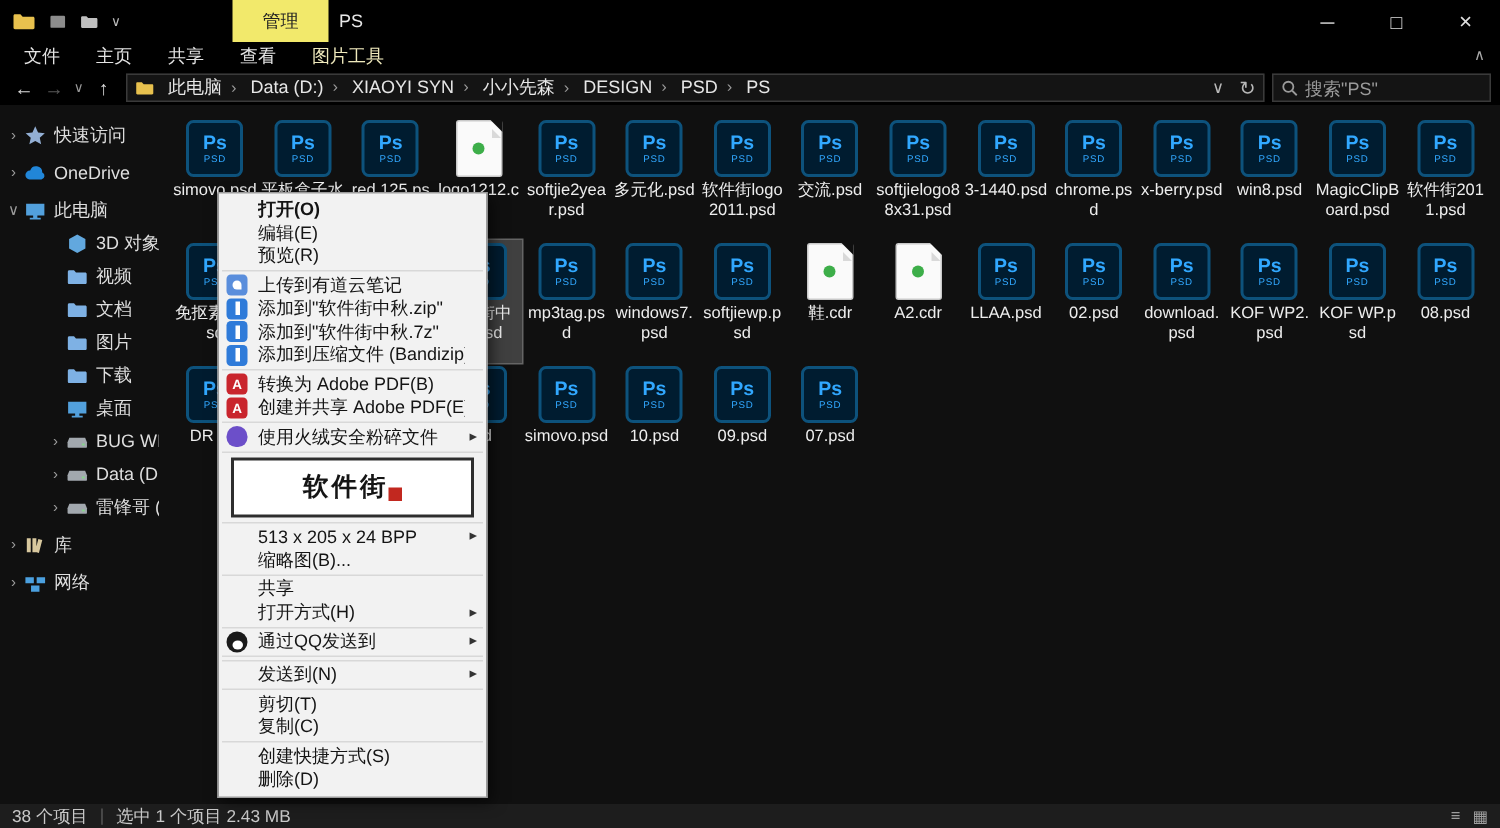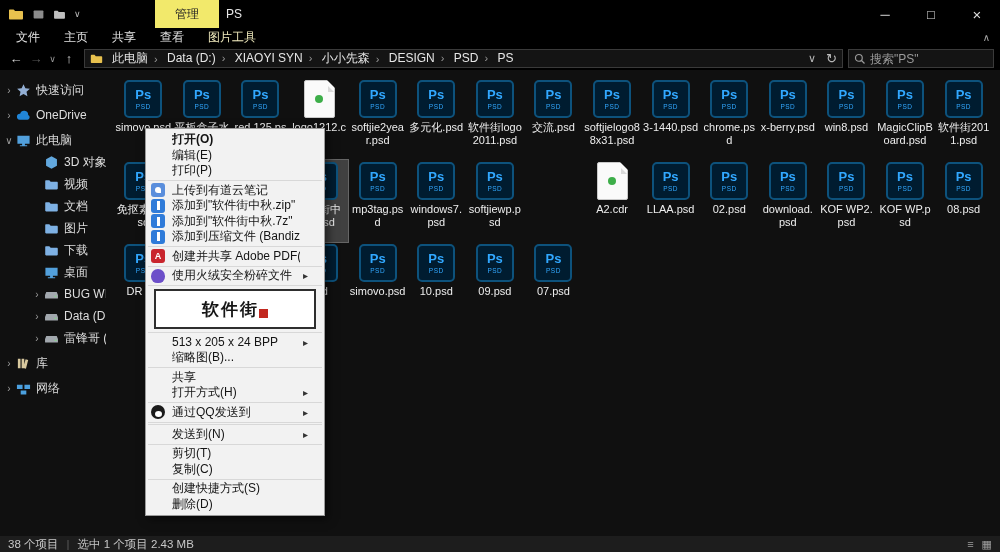--- a/index.html
+++ b/index.html
@@ -66,21 +66,21 @@
   .fcell.cdr .cdr-mark { display:block; width:8px; height:8px; border-radius:50%; background:#3DAE49; }
   .flabel { margin-top:3px; font-size:11px; line-height:1.2; color:#EDEDED; text-align:center; word-break:break-all; max-height:40px; overflow:hidden; width:56px; }
 
   
   .statusbar { position:absolute; left:0; right:0; bottom:0; height:16px; background:#1D1D1D; display:flex; align-items:center; padding:0 8px; font-size:11.5px; color:#C8C8C8; gap:8px; }
   .sdiv { color:#5A5A5A; }
   .view-icons { margin-left:auto; display:flex; gap:8px; color:#9E9E9E; font-size:11px; }
 
   
   .context-menu { position:absolute; left:145px; top:128px; width:180px; background:#F2F2F2; border:1px solid #9B9B9B; box-shadow:3px 3px 9px rgba(0,0,0,.55); padding:3px 0; z-index:50; font-size:12px; color:#141414; }
-  .mi { height:15.5px; display:flex; align-items:center; padding:0 16px 0 5px; }
+  .mi { height:15.5px; display:flex; align-items:center; padding:0 6px 0 5px; }
   .mi.sep { height:1px; background:#D8D8D8; margin:1.5px 2px; padding:0; }
   .mi-ic { width:14px; height:14px; margin-right:7px; flex:none; visibility:hidden; border-radius:3px; position:relative; }
   .mi-label { white-space:nowrap; overflow:hidden; flex:1; }
   .mi.bold .mi-label { font-weight:bold; }
   .mi-arrow { visibility:hidden; color:#333; font-size:10px; margin-left:3px; flex:none; }
   .mi-ic.youdao { background:#5A8EDC; }
   .mi-ic.youdao::after { content:""; position:absolute; left:4px; top:4px; width:6px; height:6px; background:#FFF; border-radius:50% 50% 0 50%; }
   .mi-ic.bandizip { background:#2F7BD9; }
   .mi-ic.bandizip::after { content:""; position:absolute; left:5.5px; top:2.5px; width:3px; height:9px; background:#FFF; }
   .mi-ic.adobepdf { background:#C9252D; }
@@ -490,20 +490,27 @@
 
         <div class="fcell psd" style="grid-area: 2 / 7;">
           <div class="ficon">
             <span class="ps-big">Ps</span>
             <span class="ps-small">PSD</span>
 
           </div>
           <div class="flabel">softjiewp.psd</div>
         </div>
 
+        <div class="fcell cdr" style="grid-area: 2 / 8;">
+          <div class="ficon">
+
+            <span class="cdr-mark"></span>
+          </div>
+          <div class="flabel">鞋.cdr</div>
+        </div>
 
         <div class="fcell cdr" style="grid-area: 2 / 9;">
           <div class="ficon">
 
             <span class="cdr-mark"></span>
           </div>
           <div class="flabel">A2.cdr</div>
         </div>
 
         <div class="fcell psd" style="grid-area: 2 / 10;">
@@ -652,26 +659,26 @@
           <span class="mi-label">打开(O)</span>
           <span class="mi-arrow">▸</span>
         </div>
 
         <div class="mi">
           <span class="mi-ic"></span>
           <span class="mi-label">编辑(E)</span>
           <span class="mi-arrow">▸</span>
         </div>
 
-
-        <div class="mi">
-          <span class="mi-ic"></span>
-          <span class="mi-label">打印(P)</span>
-          <span class="mi-arrow">▸</span>
-        </div>
+        <div class="mi">
+          <span class="mi-ic"></span>
+          <span class="mi-label">预览(R)</span>
+          <span class="mi-arrow">▸</span>
+        </div>
+
 
         <div class="mi sep">
           
           
           
         </div>
 
         <div class="mi">
           <span class="mi-ic youdao" style="visibility: visible;"></span>
           <span class="mi-label">上传到有道云笔记</span>
@@ -695,20 +702,25 @@
           <span class="mi-label">添加到压缩文件 (Bandizip)(B)...</span>
           <span class="mi-arrow">▸</span>
         </div>
 
         <div class="mi sep">
           
           
           
         </div>
 
+        <div class="mi">
+          <span class="mi-ic adobepdf" style="visibility: visible;"></span>
+          <span class="mi-label">转换为 Adobe PDF(B)</span>
+          <span class="mi-arrow">▸</span>
+        </div>
 
         <div class="mi">
           <span class="mi-ic adobepdf" style="visibility: visible;"></span>
           <span class="mi-label">创建并共享 Adobe PDF(E)</span>
           <span class="mi-arrow">▸</span>
         </div>
 
         <div class="mi sep">
           
           

